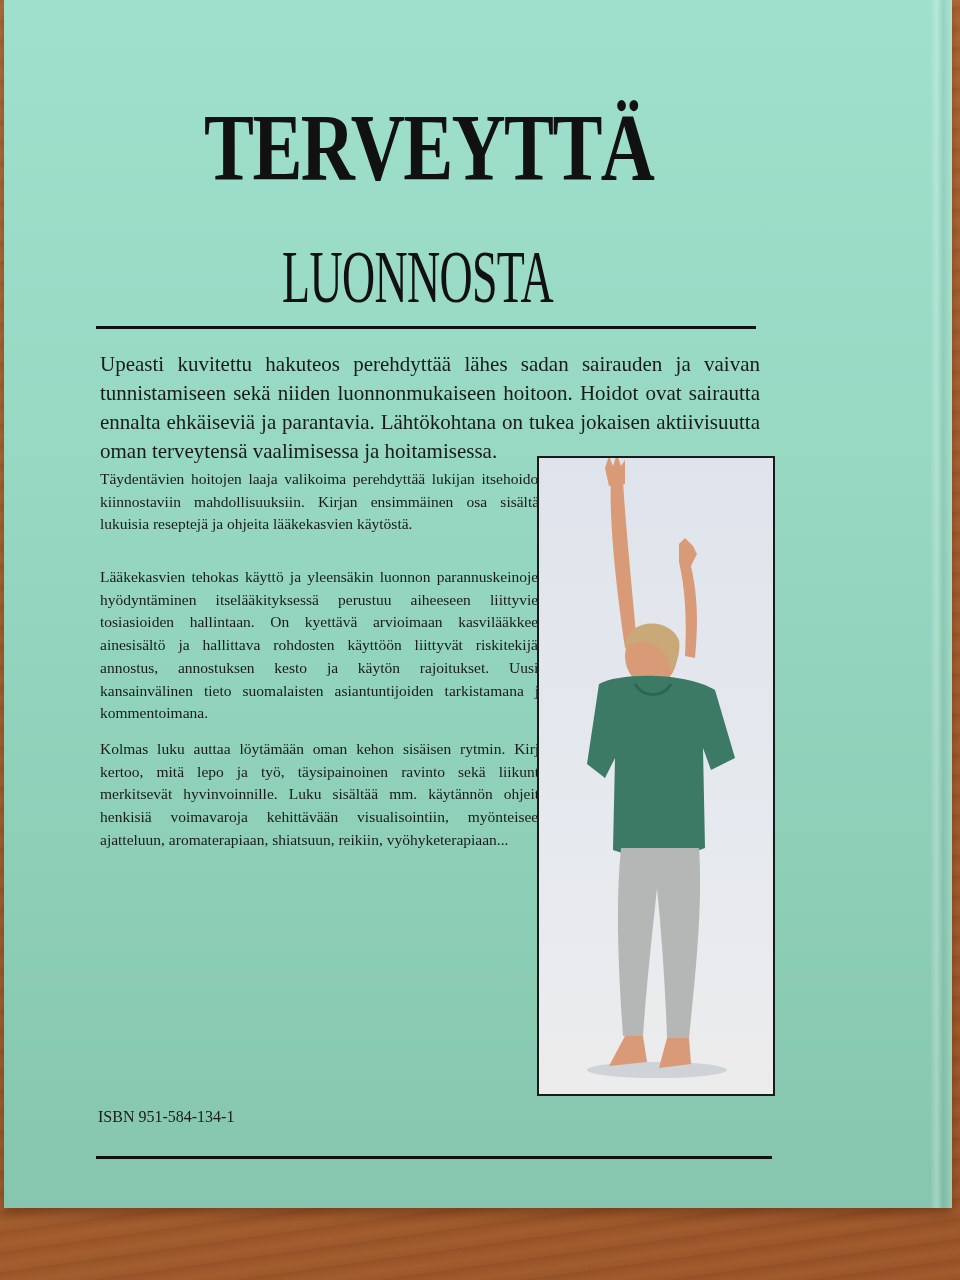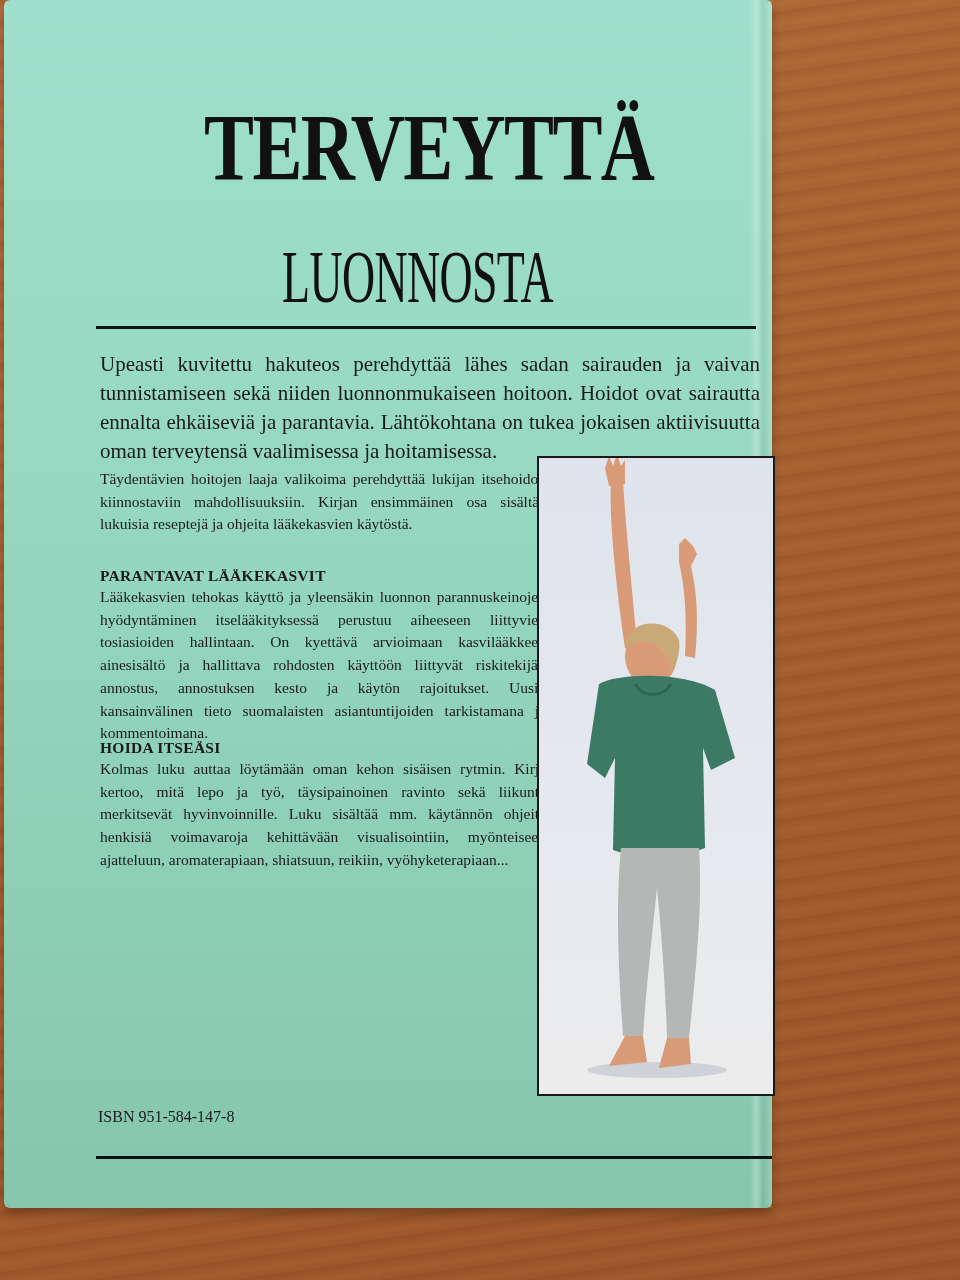--- a/index.html
+++ b/index.html
@@ -6,24 +6,23 @@
     body {
       width: 960px; height: 1280px; position: relative; overflow: hidden;
       background: linear-gradient(160deg, #b06a3a 0%, #a5602f 40%, #9a5428 100%);
       font-family: "Liberation Serif", "DejaVu Serif", serif;
     }
     .table-grain {
       position: absolute; inset: 0;
       background: repeating-linear-gradient(172deg, rgba(80,35,10,0.10) 0px, rgba(80,35,10,0.0) 6px, rgba(255,200,150,0.05) 12px, rgba(80,35,10,0.0) 20px);
     }
     .book {
-      position: absolute; left: 4px; top: 0; width: 768px; height: 1208px;
+      position: absolute; left: 4px; top: 0; width: 948px; height: 1208px;
       background: linear-gradient(180deg, #9fe0cc 0%, #97d9c3 35%, #8ecfb8 70%, #86c6ae 100%);
       box-shadow: 0 6px 10px rgba(60,25,5,0.35);
-      border-radius: 6px;
     }
     .spine-fold {
       position: absolute; right: 0; top: 0; width: 22px; height: 100%;
       background: linear-gradient(90deg, rgba(0,0,0,0.00) 0%, rgba(255,255,255,0.25) 30%, rgba(0,0,0,0.06) 60%, rgba(255,255,255,0.15) 100%);
     }
     .title-main {
       position: absolute; left: 200px; top: 100px; width: 460px;
       font-family: "Liberation Serif", serif; font-weight: bold;
       font-size: 96px; line-height: 96px; letter-spacing: -2px;
       color: #111; transform: scaleX(0.78); transform-origin: left top;
@@ -79,26 +78,24 @@
 
   <div class="rule rule-top"></div>
 
   <div class="intro">Upeasti kuvitettu hakuteos perehdyttää lähes sadan sairauden ja vaivan tunnistamiseen sekä niiden luonnonmukaiseen hoitoon. Hoidot ovat sairautta ennalta ehkäiseviä ja parantavia. Lähtökohtana on tukea jokaisen aktiivisuutta oman terveytensä vaalimisessa ja hoitamisessa.</div>
 
   <div class="section s1">
     <p>Täydentävien hoitojen laaja valikoima perehdyttää lukijan itsehoidon kiinnostaviin mahdollisuuksiin. Kirjan ensimmäinen osa sisältää lukuisia reseptejä ja ohjeita lääkekasvien käytöstä.</p>
   </div>
 
   <div class="section s2">
-    <h2>PARANTAVAT LÄÄKEKASVIT</h2>
     <p>Lääkekasvien tehokas käyttö ja yleensäkin luonnon parannuskeinojen hyödyntäminen itselääkityksessä perustuu aiheeseen liittyvien tosiasioiden hallintaan. On kyettävä arvioimaan kasvilääkkeen ainesisältö ja hallittava rohdosten käyttöön liittyvät riskitekijät, annostus, annostuksen kesto ja käytön rajoitukset. Uusin kansainvälinen tieto suomalaisten asiantuntijoiden tarkistamana ja kommentoimana.</p>
   </div>
 
   <div class="section s3">
-    <h2>HOIDA ITSEÄSI</h2>
     <p>Kolmas luku auttaa löytämään oman kehon sisäisen rytmin. Kirja kertoo, mitä lepo ja työ, täysipainoinen ravinto sekä liikunta merkitsevät hyvinvoinnille. Luku sisältää mm. käytännön ohjeita henkisiä voimavaroja kehittävään visualisointiin, myönteiseen ajatteluun, aromaterapiaan, shiatsuun, reikiin, vyöhyketerapiaan...</p>
   </div>
 
   <div class="photo-frame">
     <svg width="234" height="636" viewBox="0 0 234 636">
 
       <ellipse cx="118" cy="612" rx="70" ry="8" fill="#cfd2d6"></ellipse>
 
       <path d="M72 20 C70 60 76 120 86 190 L98 186 C92 120 86 60 84 22 Z" fill="#d99a78"></path>
 
@@ -114,16 +111,16 @@
       <path d="M60 226 C80 214 148 214 176 232 L196 300 L172 312 L164 290 L166 390 C140 400 100 402 74 392 L76 300 L66 320 L48 306 Z" fill="#3d7a66"></path>
       <path d="M96 226 C104 240 124 240 132 226" fill="none" stroke="#2f6453" stroke-width="3"></path>
 
       <path d="M82 390 L160 390 C164 450 156 520 150 580 L128 580 C126 520 122 470 118 430 C114 470 108 520 104 578 L84 578 C80 520 76 450 82 390 Z" fill="#b4b7b6"></path>
 
       <path d="M86 578 L104 578 L108 604 L70 608 Z" fill="#d99a78"></path>
       <path d="M128 580 L150 580 L152 606 L120 610 Z" fill="#d99a78"></path>
     </svg>
   </div>
 
-  <div class="isbn">ISBN 951-584-147-8</div>
+  <div class="isbn">ISBN 951-584-134-1</div>
 
   <div class="rule rule-bottom"></div>
 </div>
 
 </body></html>

